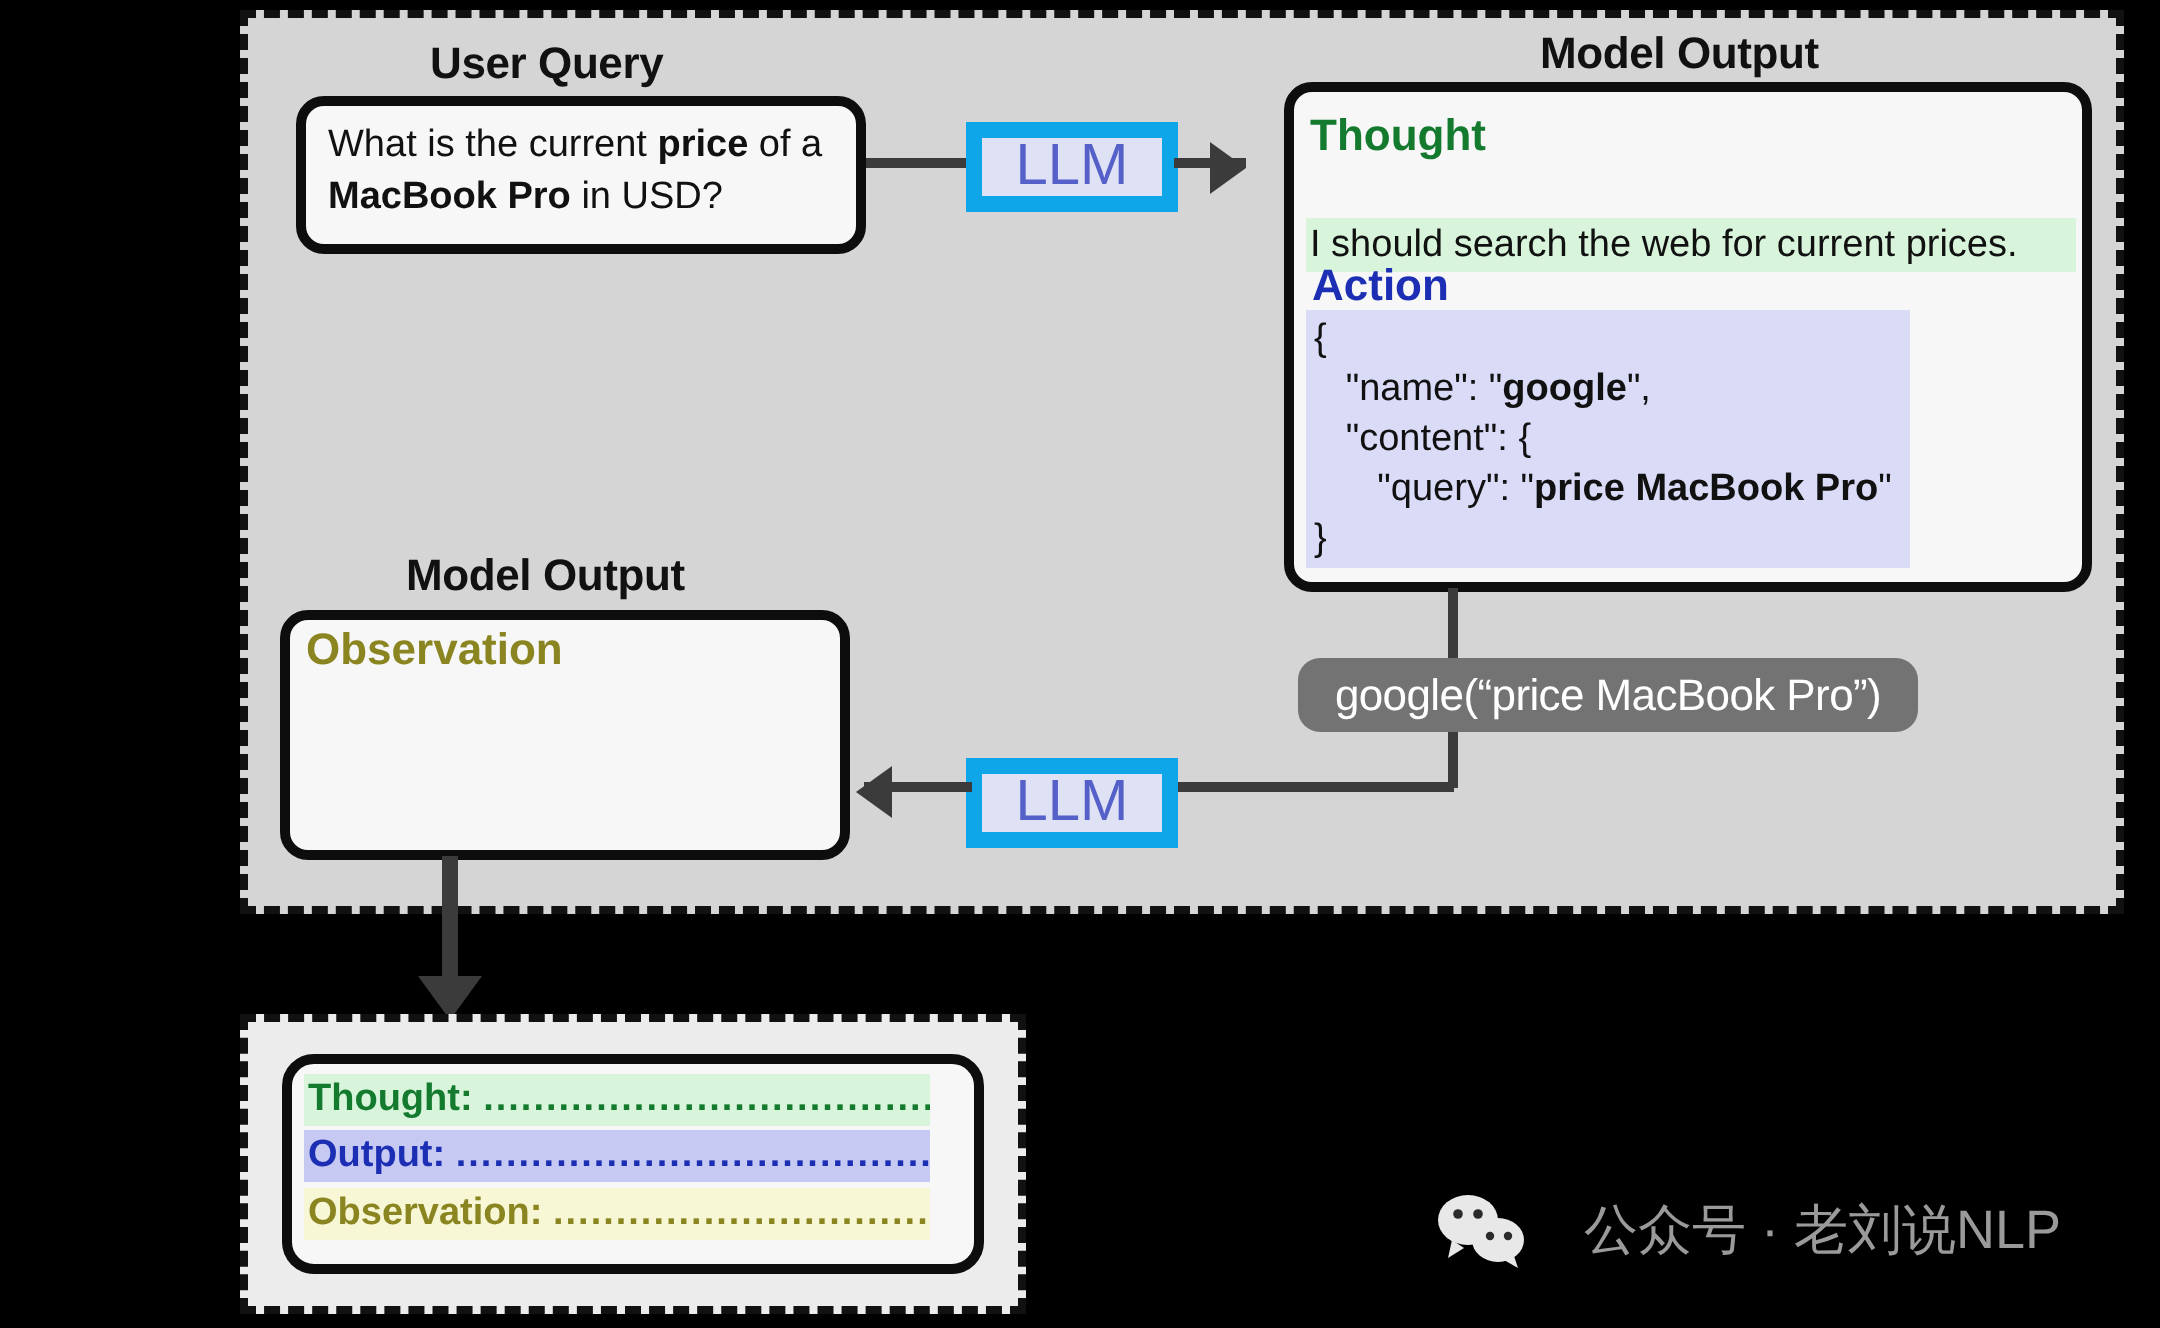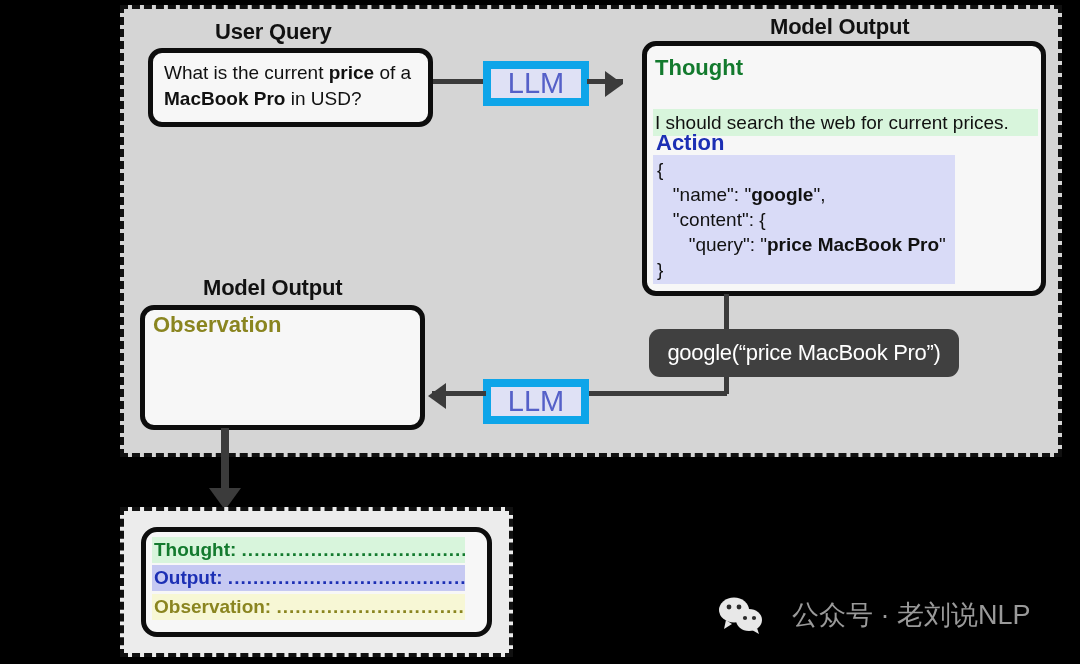--- a/index.html
+++ b/index.html
@@ -75,22 +75,22 @@
   .llm-box{
     position:absolute;background:#dfe1f5;border:8px solid #0ea5e9;
     box-sizing:border-box;color:#5560c8;font-size:29px;
     display:flex;align-items:center;justify-content:center;
   }
   #llm-top{left:483px;top:61px;width:106px;height:45px;}
   #llm-bottom{left:483px;top:379px;width:106px;height:45px;}
 
   
   #tool-call{
-    position:absolute;left:649px;top:329px;width:310px;height:48px;
-    background:#404040;border-radius:11px;color:#fff;font-size:22px;
+    position:absolute;left:649px;top:329px;width:310px;height:37px;
+    background:#737373;border-radius:11px;color:#fff;font-size:22px;
     display:flex;align-items:center;justify-content:center;
     letter-spacing:-0.3px;
   }
 
   
   .line{position:absolute;background:#3b3b3b;}
   .arrow-r{
     position:absolute;width:0;height:0;
     border-top:13px solid transparent;border-bottom:13px solid transparent;
     border-left:18px solid #3b3b3b;

